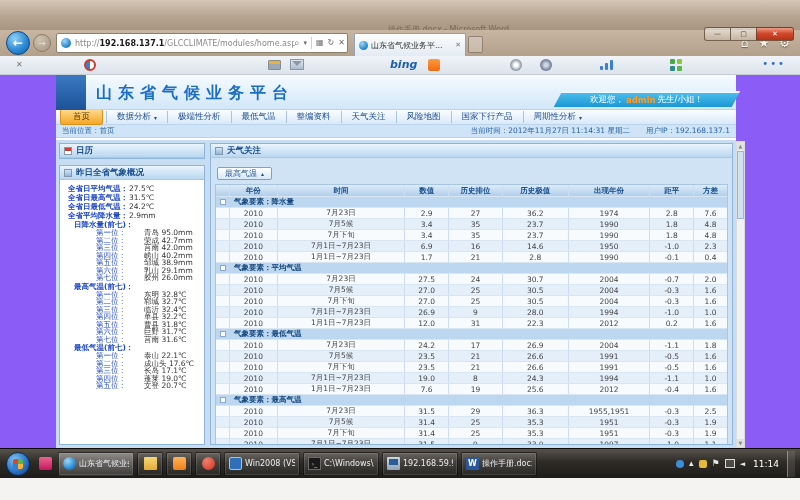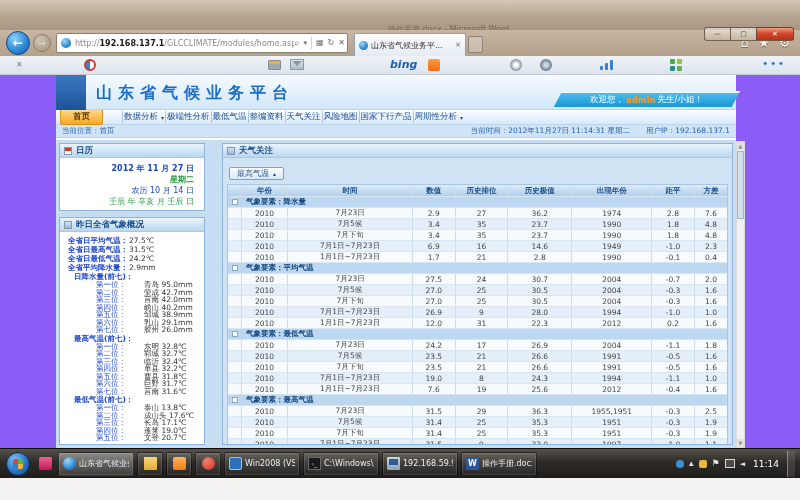--- a/index.html
+++ b/index.html
@@ -102,33 +102,33 @@
     color:#1b6dc6;letter-spacing:6px;white-space:nowrap;}
   .ribbon{position:absolute;right:0px;top:16px;width:178px;height:16px;overflow:visible;
     background:linear-gradient(180deg,#4cbcec,#1b97d4);transform:skewX(-28deg);
     border-top:2px solid #eaf7fd;}
   .ribbon-inner{transform:skewX(28deg);width:100%;height:100%;display:flex;align-items:center;
     justify-content:center;font-size:8.5px;color:#fff;white-space:nowrap;}
   .ribbon-user{color:#ff9c21;font-weight:bold;margin:0 2px;}
 
   .menubar{height:15px;background:linear-gradient(180deg,#fbfdff,#d9e9fa);
     border-bottom:1px solid #bcd4ec;display:flex;align-items:center;padding-left:4px;}
-  .mi{font-size:8.5px;color:#1c4f94;padding:0 1px;white-space:nowrap;display:flex;align-items:center;}
+  .mi{font-size:8.5px;color:#1c4f94;padding:0 10px;white-space:nowrap;display:flex;align-items:center;}
   .mi + .mi{border-left:1px solid #a8c4e0;}
   .mi.active{background:linear-gradient(180deg,#ffd98c,#f7a625);border:1px solid #d8921a;
-    border-radius:2px;color:#5c3a00;font-weight:bold;padding:1px 12px;margin-right:19px;}
+    border-radius:2px;color:#5c3a00;font-weight:normal;padding:1px 12px;margin-right:3px;}
   .mi .arr{margin-left:3px;font-size:6px;color:#1c4f94;}
   .mi .arr::before{content:"▾";}
 
   .infobar{height:13px;background:#cfe4f6;border-bottom:1px solid #b8d2ea;display:flex;
     justify-content:space-between;align-items:center;padding:0 6px;font-size:7.5px;color:#2a62a8;white-space:nowrap;}
   .infobar .right{display:flex;gap:16px;}
 
   .content{position:absolute;left:0;top:65px;right:0;bottom:0;background:#c6ddf2;
-    display:flex;padding:3px;gap:17px;overflow:hidden;}
+    display:flex;padding:3px;gap:5px;overflow:hidden;}
 
   .panel{background:#fff;border:1px solid #8fb4dc;}
   .panel-h{height:14px;background:linear-gradient(180deg,#eaf4fd,#b9d7f0);border-bottom:1px solid #a8c8e6;
     display:flex;align-items:center;gap:4px;padding:0 4px;font-size:8.5px;font-weight:bold;color:#1a4f8f;white-space:nowrap;}
   .ph-icon{width:8px;height:8px;flex:0 0 auto;border:1px solid #8898a8;background:#fff;position:relative;}
   .ph-icon.cal::before{content:"";position:absolute;left:0;top:0;right:0;height:3px;background:#d04030;}
   .ph-icon.doc{background:linear-gradient(180deg,#cfe4f8,#8fb8e0);}
 
   .sidebar{width:146px;flex:0 0 auto;display:flex;flex-direction:column;gap:6px;}
   .cal-body{padding:5px 10px 3px 4px;text-align:right;font-size:8px;line-height:11px;white-space:nowrap;}
@@ -347,26 +347,20 @@
       </div>
 
       <div class="content">
 
         <div class="sidebar">
           <div class="panel">
             <div class="panel-h">
               <span class="ph-icon cal"></span>
               <span>日历</span>
             </div>
-            <div class="cal-body">
-              <div class="cal-date">2012 年 11 月 27 日</div>
-              <div class="cal-week">星期二</div>
-              <div class="cal-lunar">农历 10 月 14 日</div>
-              <div class="cal-ganzhi">壬辰 年 辛亥 月 壬辰 日</div>
-            </div>
           </div>
 
           <div class="panel weather">
             <div class="panel-h">
               <span class="ph-icon doc"></span>
               <span>昨日全省气象概况</span>
             </div>
             <div class="wx-body">
               <div>
 
@@ -449,21 +443,21 @@
                   <div class="rank">
                     <span class="lb">第七位：</span>
                     <span class="vl">莒南 31.6℃</span>
                   </div>
                 </div>
               <div class="sec-title">最低气温(前七)：</div>
               <div>
 
               <div class="rank">
                     <span class="lb">第一位：</span>
-                    <span class="vl">泰山 13.8℃</span>
+                    <span class="vl">泰山 22.1℃</span>
                   </div>
                   <div class="rank">
                     <span class="lb">第二位：</span>
                     <span class="vl">成山头 17.6℃</span>
                   </div>
                   <div class="rank">
                     <span class="lb">第三位：</span>
                     <span class="vl">长岛 17.1℃</span>
                   </div>
                   <div class="rank">
@@ -544,21 +538,21 @@
                       <div class="td c-anom">1.8</div>
                       <div class="td c-var">4.8</div>
                     </div>
                     <div class="tr alt">
                       <div class="td c-chk"></div>
                       <div class="td c-year">2010</div>
                       <div class="td c-time">7月1日~7月23日</div>
                       <div class="td c-val">6.9</div>
                       <div class="td c-rank">16</div>
                       <div class="td c-ext">14.6</div>
-                      <div class="td c-yr2">1949</div>
+                      <div class="td c-yr2">1950</div>
                       <div class="td c-anom">-1.0</div>
                       <div class="td c-var">2.3</div>
                     </div>
                     <div class="tr">
                       <div class="td c-chk"></div>
                       <div class="td c-year">2010</div>
                       <div class="td c-time">1月1日~7月23日</div>
                       <div class="td c-val">1.7</div>
                       <div class="td c-rank">21</div>
                       <div class="td c-ext">2.8</div>

